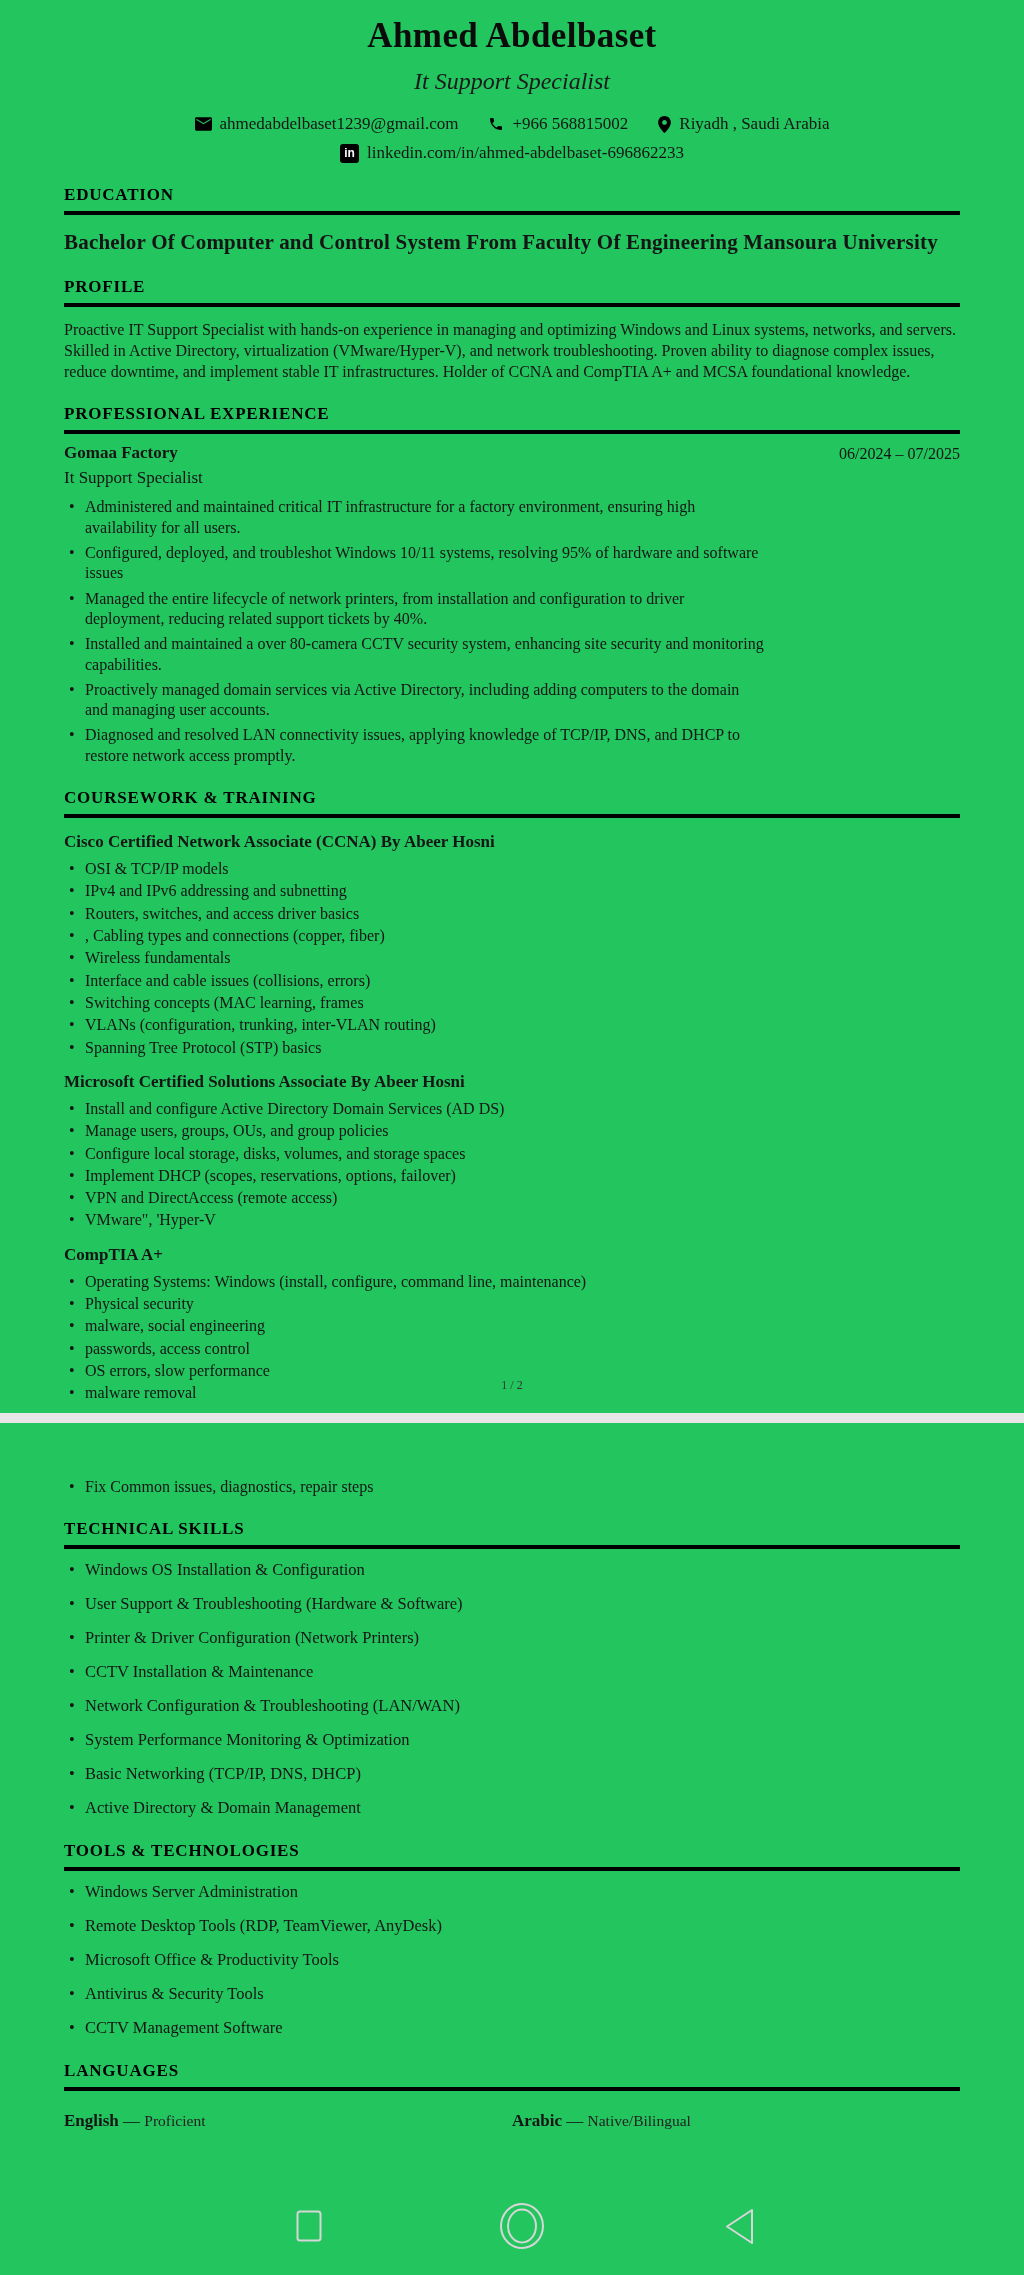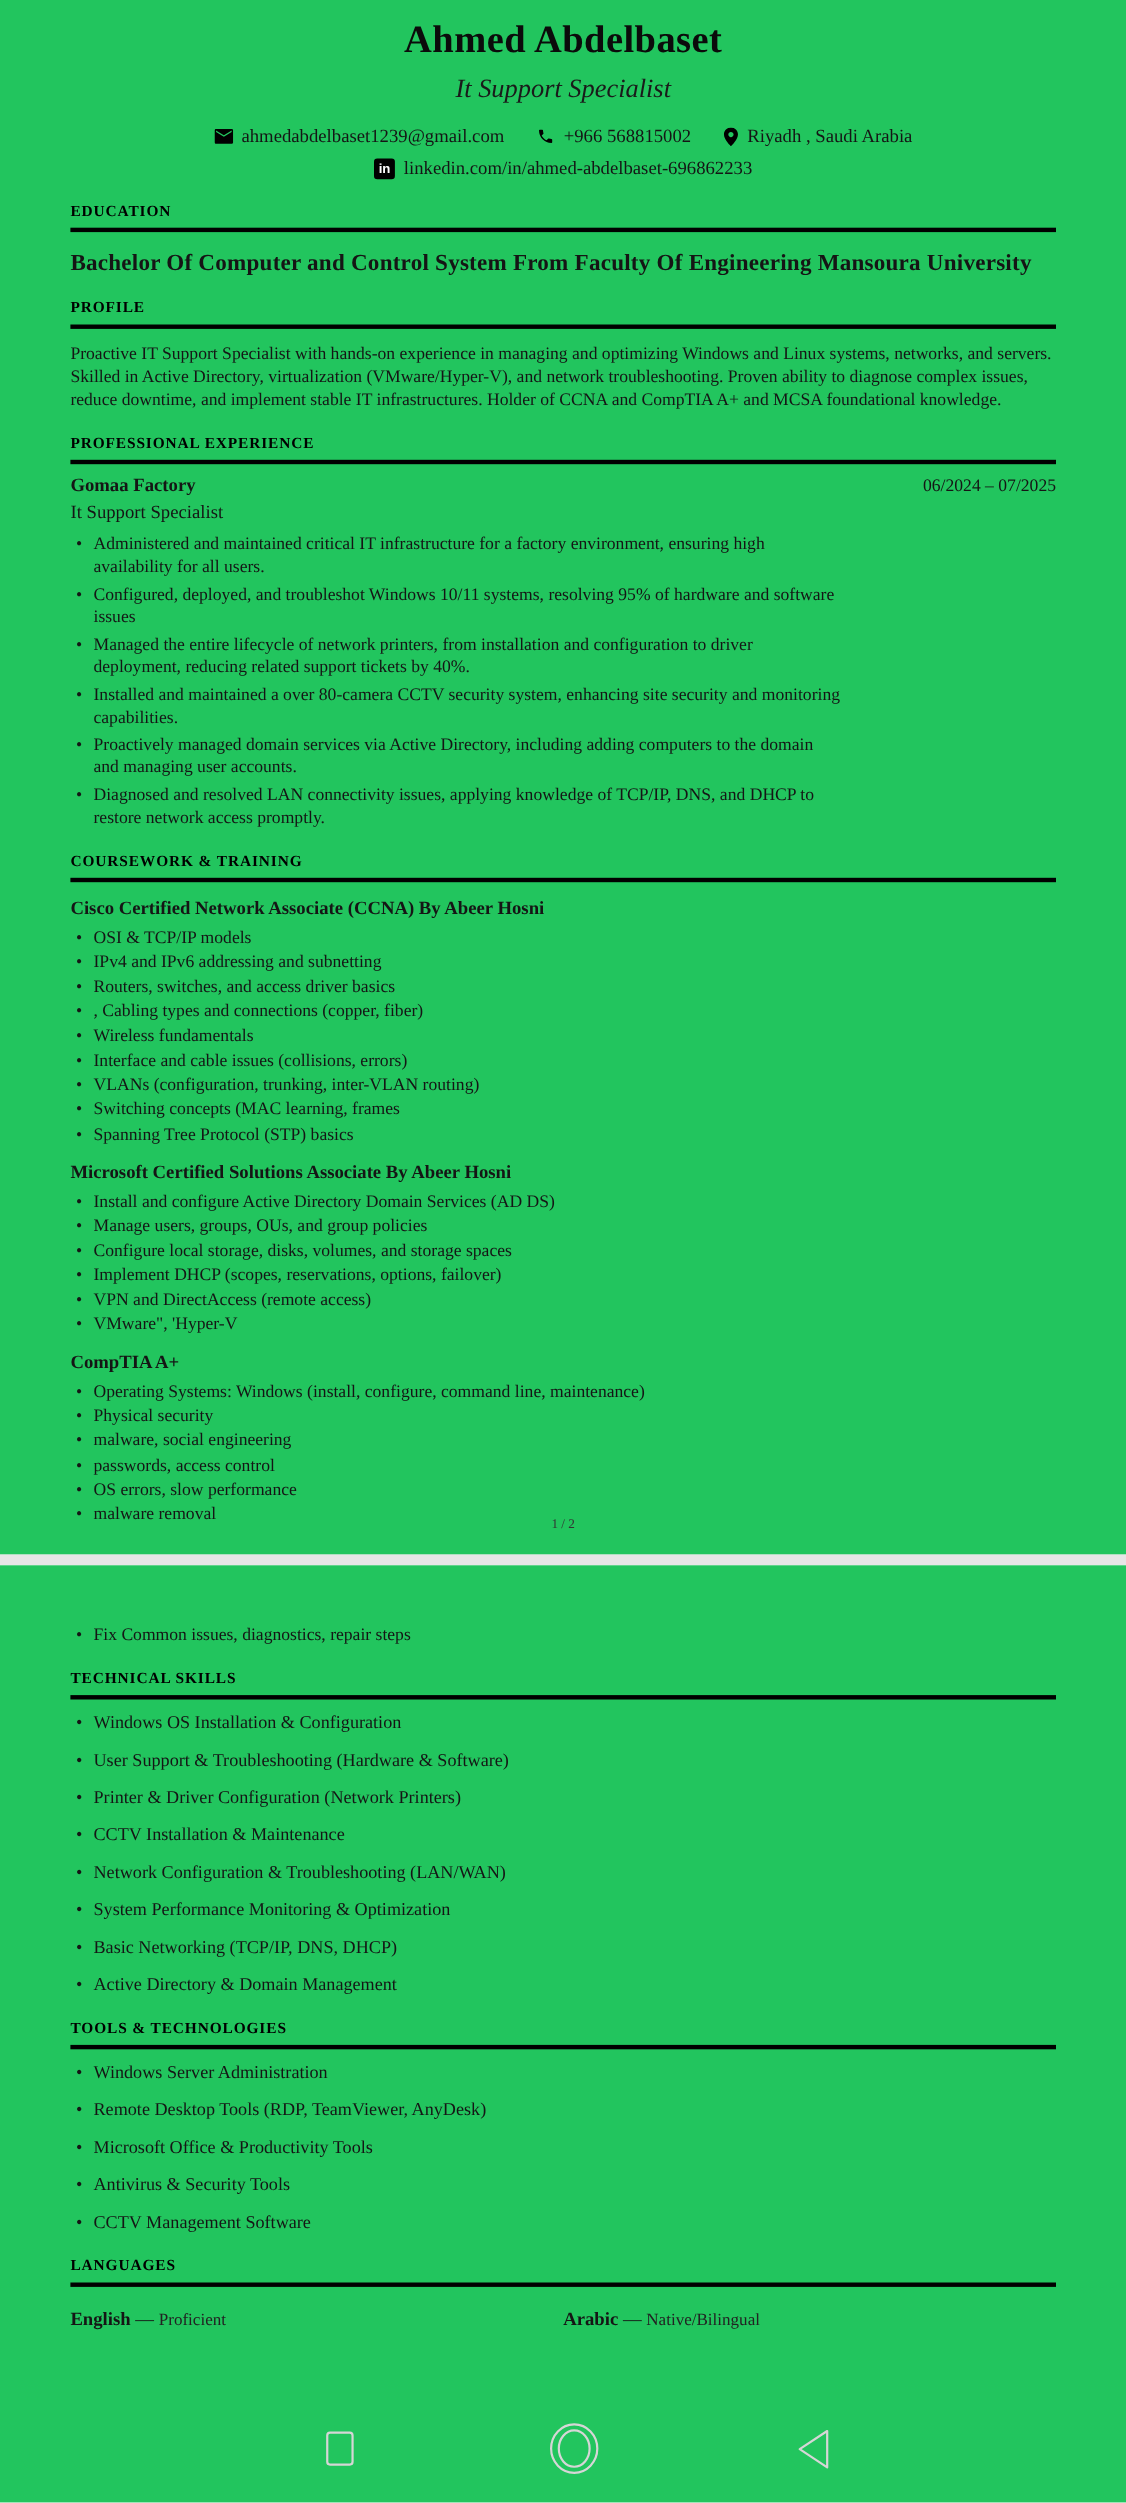--- a/index.html
+++ b/index.html
@@ -19,21 +19,21 @@
 
   .contact-row { display:flex; justify-content:center; align-items:center; gap:30px; margin-top:19px; font-size:17px; }
   .contact-row.second { margin-top:9px; }
   .contact-item { display:flex; align-items:center; gap:8px; background:none; border:none; font:inherit; color:inherit; cursor:default; }
   .cicon { display:inline-flex; align-items:center; }
   .cicon svg { display:block; }
   .li-badge { width:19px; height:19px; background:#000; border-radius:3px; color:#fff;
     font-family:"Liberation Sans", sans-serif; font-weight:bold; font-size:12px;
     display:flex; align-items:center; justify-content:center; }
 
-  h2.section { font-size:14px; font-weight:bold; letter-spacing:.8px; color:#000;
+  h2.section { font-size:17px; font-weight:bold; letter-spacing:.8px; color:#000;
     border-bottom:4px solid #000; padding-bottom:6px; margin-top:22px; }
   .degree { font-size:21px; font-weight:bold; margin-top:15px; letter-spacing:.2px; }
   .profile-text { font-size:16px; line-height:1.32; margin-top:12px; }
 
   .exp-head { display:flex; justify-content:space-between; align-items:flex-end; margin-top:9px;gap:36px; }
   .company { font-size:17px; font-weight:bold; }
   .dates { font-size:16px; }
   .role { font-size:17px; margin-top:5px; }
 
   ul.bullets { list-style:none; margin-top:9px; }
@@ -128,22 +128,22 @@
 
   <div class="course-title">Cisco Certified Network Associate (CCNA) By Abeer Hosni</div>
   <ul class="bullets tight">
 
   <li>OSI &amp; TCP/IP models</li>
       <li>IPv4 and IPv6 addressing and subnetting</li>
       <li>Routers, switches, and access driver basics</li>
       <li>, Cabling types and connections (copper, fiber)</li>
       <li>Wireless fundamentals</li>
       <li>Interface and cable issues (collisions, errors)</li>
+      <li>Switching concepts (MAC learning, frames</li>
       <li>VLANs (configuration, trunking, inter-VLAN routing)</li>
-      <li>Switching concepts (MAC learning, frames</li>
       <li>Spanning Tree Protocol (STP) basics</li>
     </ul>
 
   <div class="course-title">Microsoft Certified Solutions Associate By Abeer Hosni</div>
   <ul class="bullets tight">
 
   <li>Install and configure Active Directory Domain Services (AD DS)</li>
       <li>Manage users, groups, OUs, and group policies</li>
       <li>Configure local storage, disks, volumes, and storage spaces</li>
       <li>Implement DHCP (scopes, reservations, options, failover)</li>

